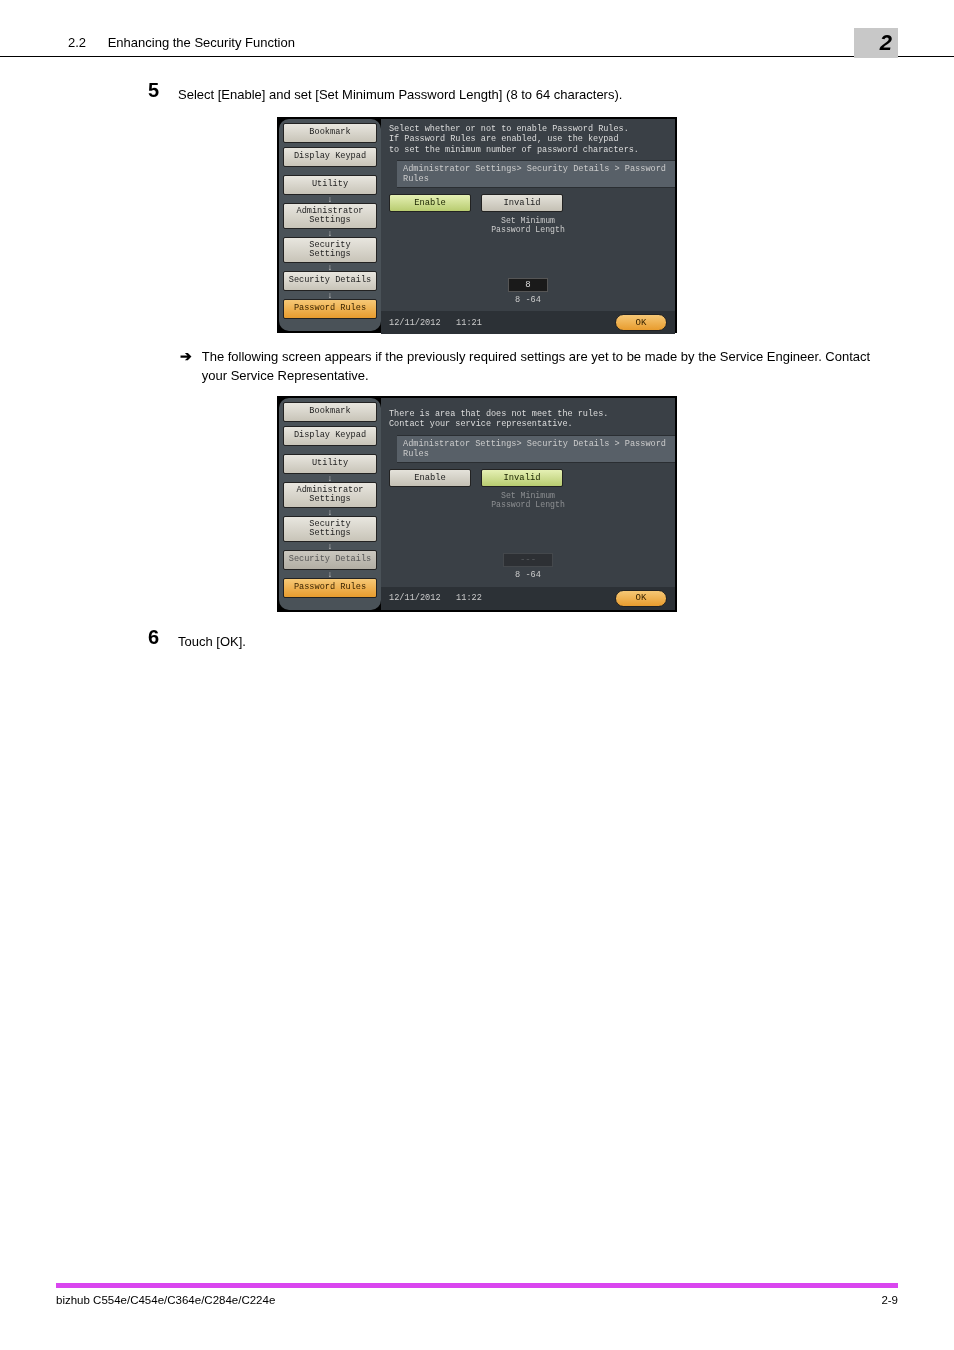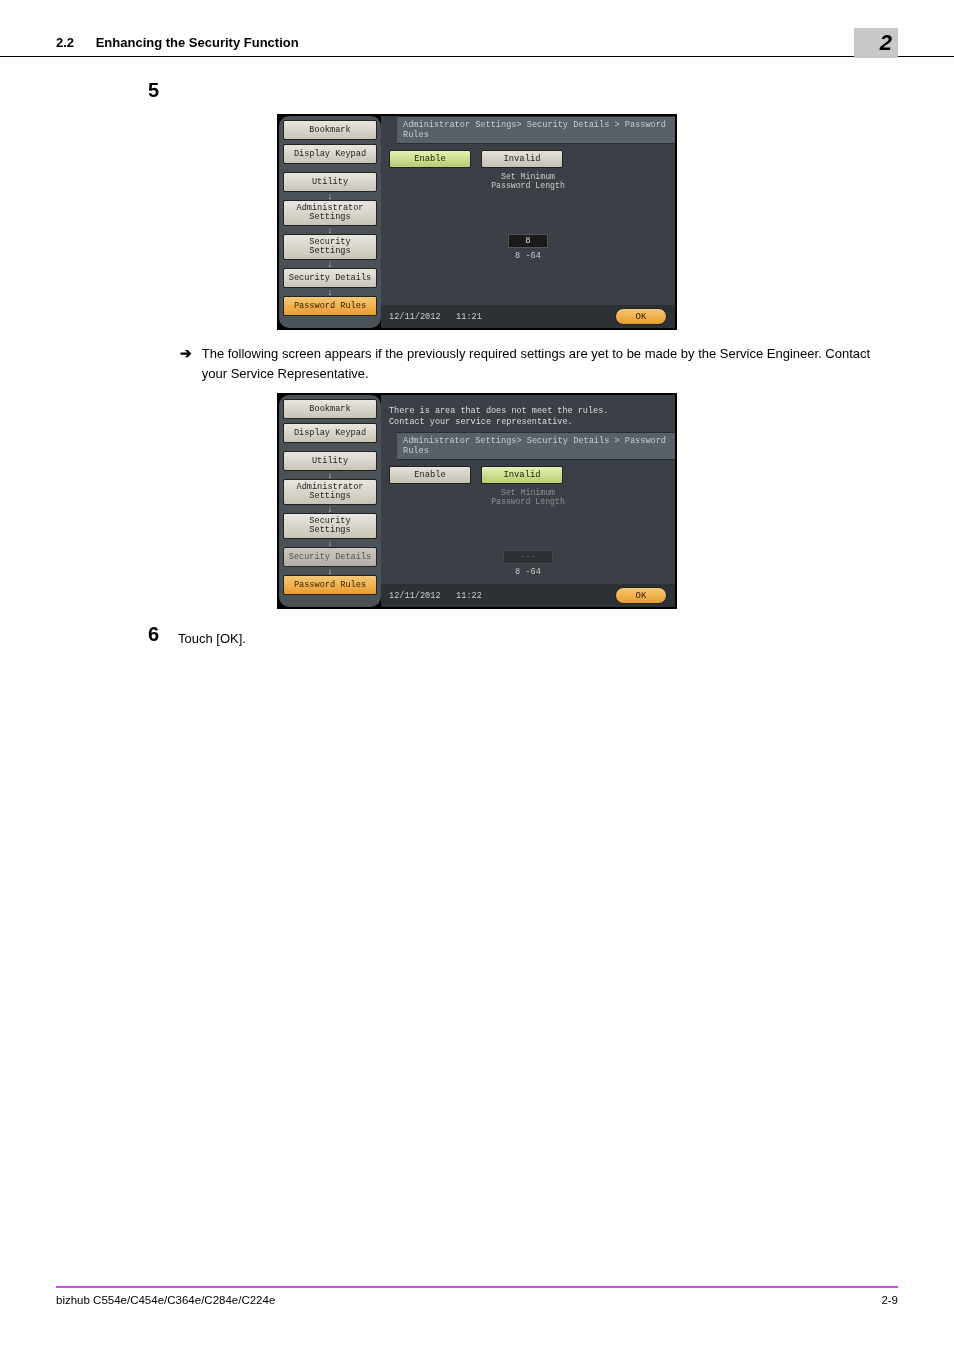--- a/index.html
+++ b/index.html
@@ -15,22 +15,23 @@
   .header {
     display: flex;
     justify-content: space-between;
     align-items: flex-end;
     padding: 28px 56px 0 56px;
     border-bottom: 1.5px solid #000;
     margin-bottom: 2px;
   }
   .header-left {
     font-size: 13px;
-    font-weight: bold;
+    font-weight: normal;
     padding-bottom: 6px;
+    margin-left: 12px;
   }
   .section-no { margin-right: 18px; }
   .chapter-badge {
     background: #c8c8c8;
     width: 44px;
     height: 30px;
     display: flex;
     align-items: flex-end;
     justify-content: flex-end;
     padding: 0 6px 2px 0;
@@ -215,21 +216,21 @@
     justify-content: center;
     font-size: 9px;
   }
 
   
   .page-footer {
     position: absolute;
     bottom: 44px;
     left: 56px;
     right: 56px;
-    border-top: 2px solid #d946ef;
+    border-top: 5px solid #d946ef;
     padding-top: 6px;
     display: flex;
     justify-content: space-between;
     font-size: 11.5px;
   }
 </style>
 </head>
 <body>
 
 <div class="header">
@@ -237,20 +238,21 @@
     <span class="section-no">2.2</span>
     <span>Enhancing the Security Function</span>
   </div>
   <div class="chapter-badge">2</div>
 </div>
 
 <div class="content">
 
   <div class="step">
     <div class="step-num">5</div>
+    <div class="step-text">Select [Enable] and set [Set Minimum Password Length] (8 to 64 characters).</div>
   </div>
 
   <div class="panel-wrap">
     <div class="panel">
       <div class="panel-left">
         <div class="p-btn">Bookmark</div>
         <div class="p-btn" style="margin-top:3px;">Display Keypad</div>
         <div style="height:6px;"></div>
         <div class="p-btn">Utility</div>
         <div class="p-arrow">↓</div>
@@ -258,20 +260,23 @@
 Settings</div>
         <div class="p-arrow">↓</div>
         <div class="p-btn tall" style="white-space:pre-line;">Security
 Settings</div>
         <div class="p-arrow">↓</div>
         <div class="p-btn">Security Details</div>
         <div class="p-arrow">↓</div>
         <div class="p-btn orange">Password Rules</div>
       </div>
       <div class="panel-right">
+        <div class="pr-top" style="white-space:pre-line;">Select whether or not to enable Password Rules.
+If Password Rules are enabled, use the keypad
+to set the minimum number of password characters.</div>
         <div class="pr-crumb">Administrator Settings&gt; Security Details &gt; Password Rules</div>
         <div class="pr-body">
           <div class="tab-row">
             <div class="tab active">Enable</div>
             <div class="tab inactive">Invalid</div>
           </div>
           <div class="field-label" style="white-space:pre-line;">Set Minimum
 Password Length</div>
           <div class="value-row">
             <div class="value-box">8</div>

